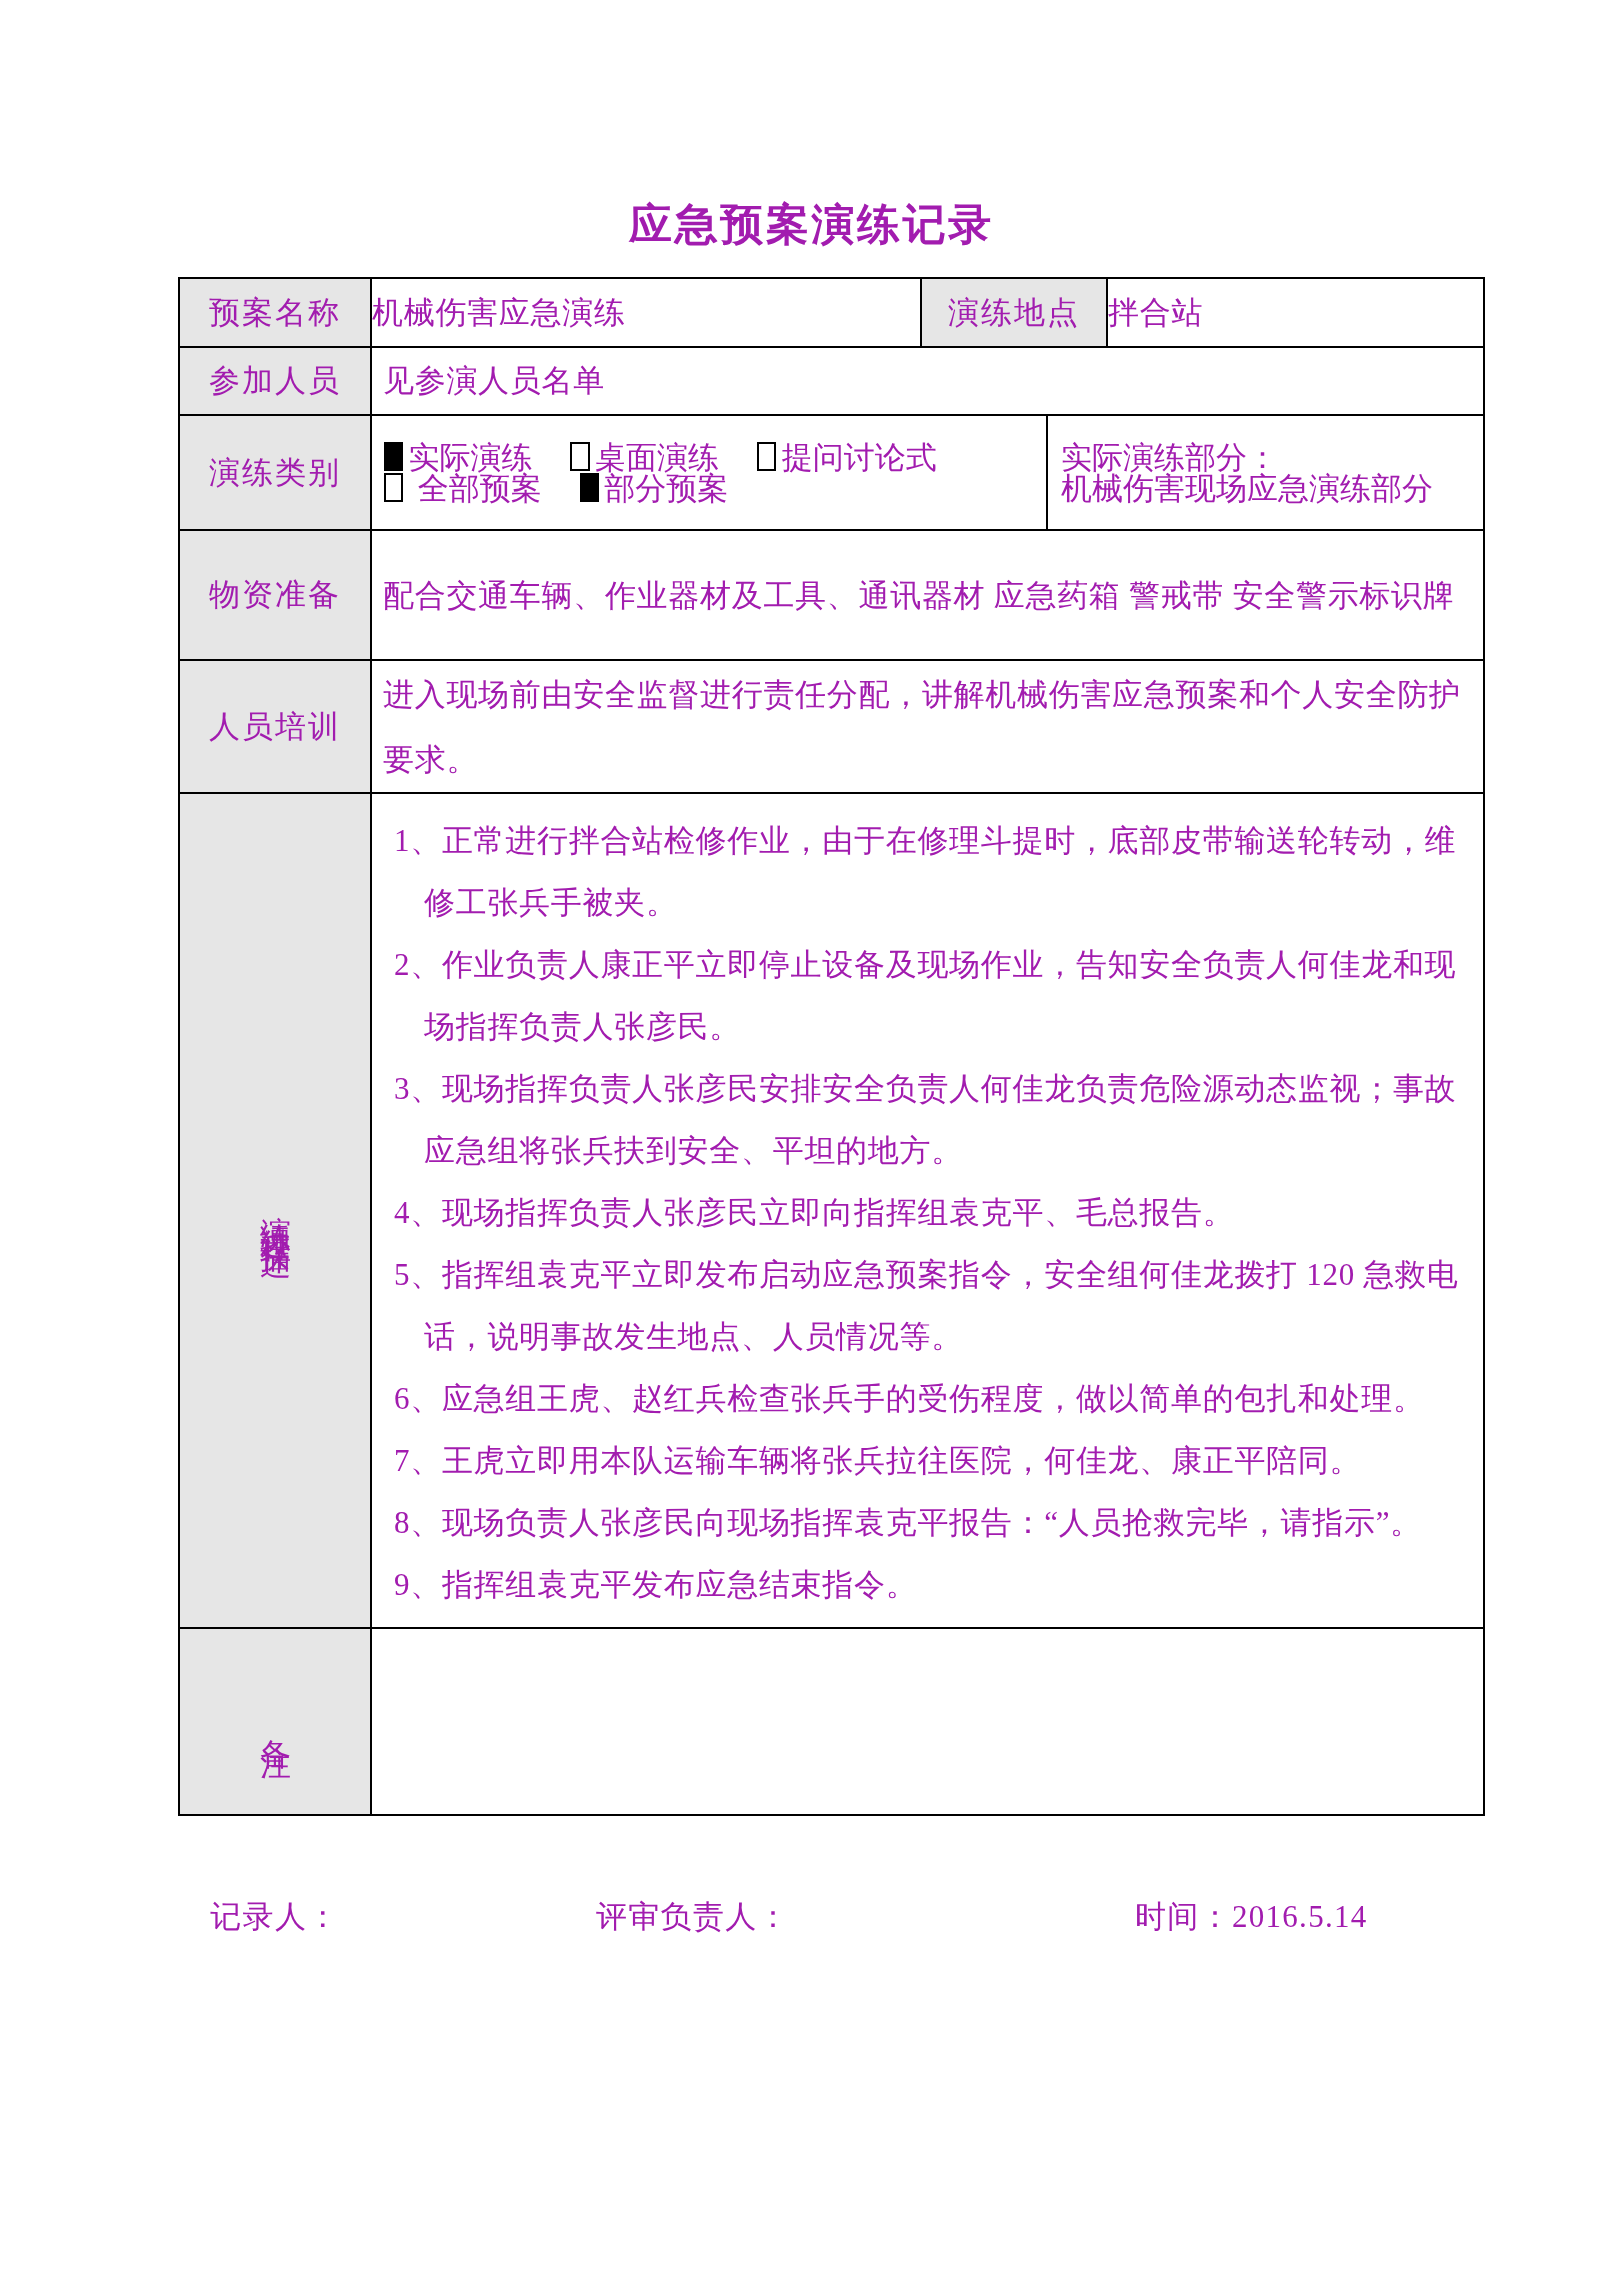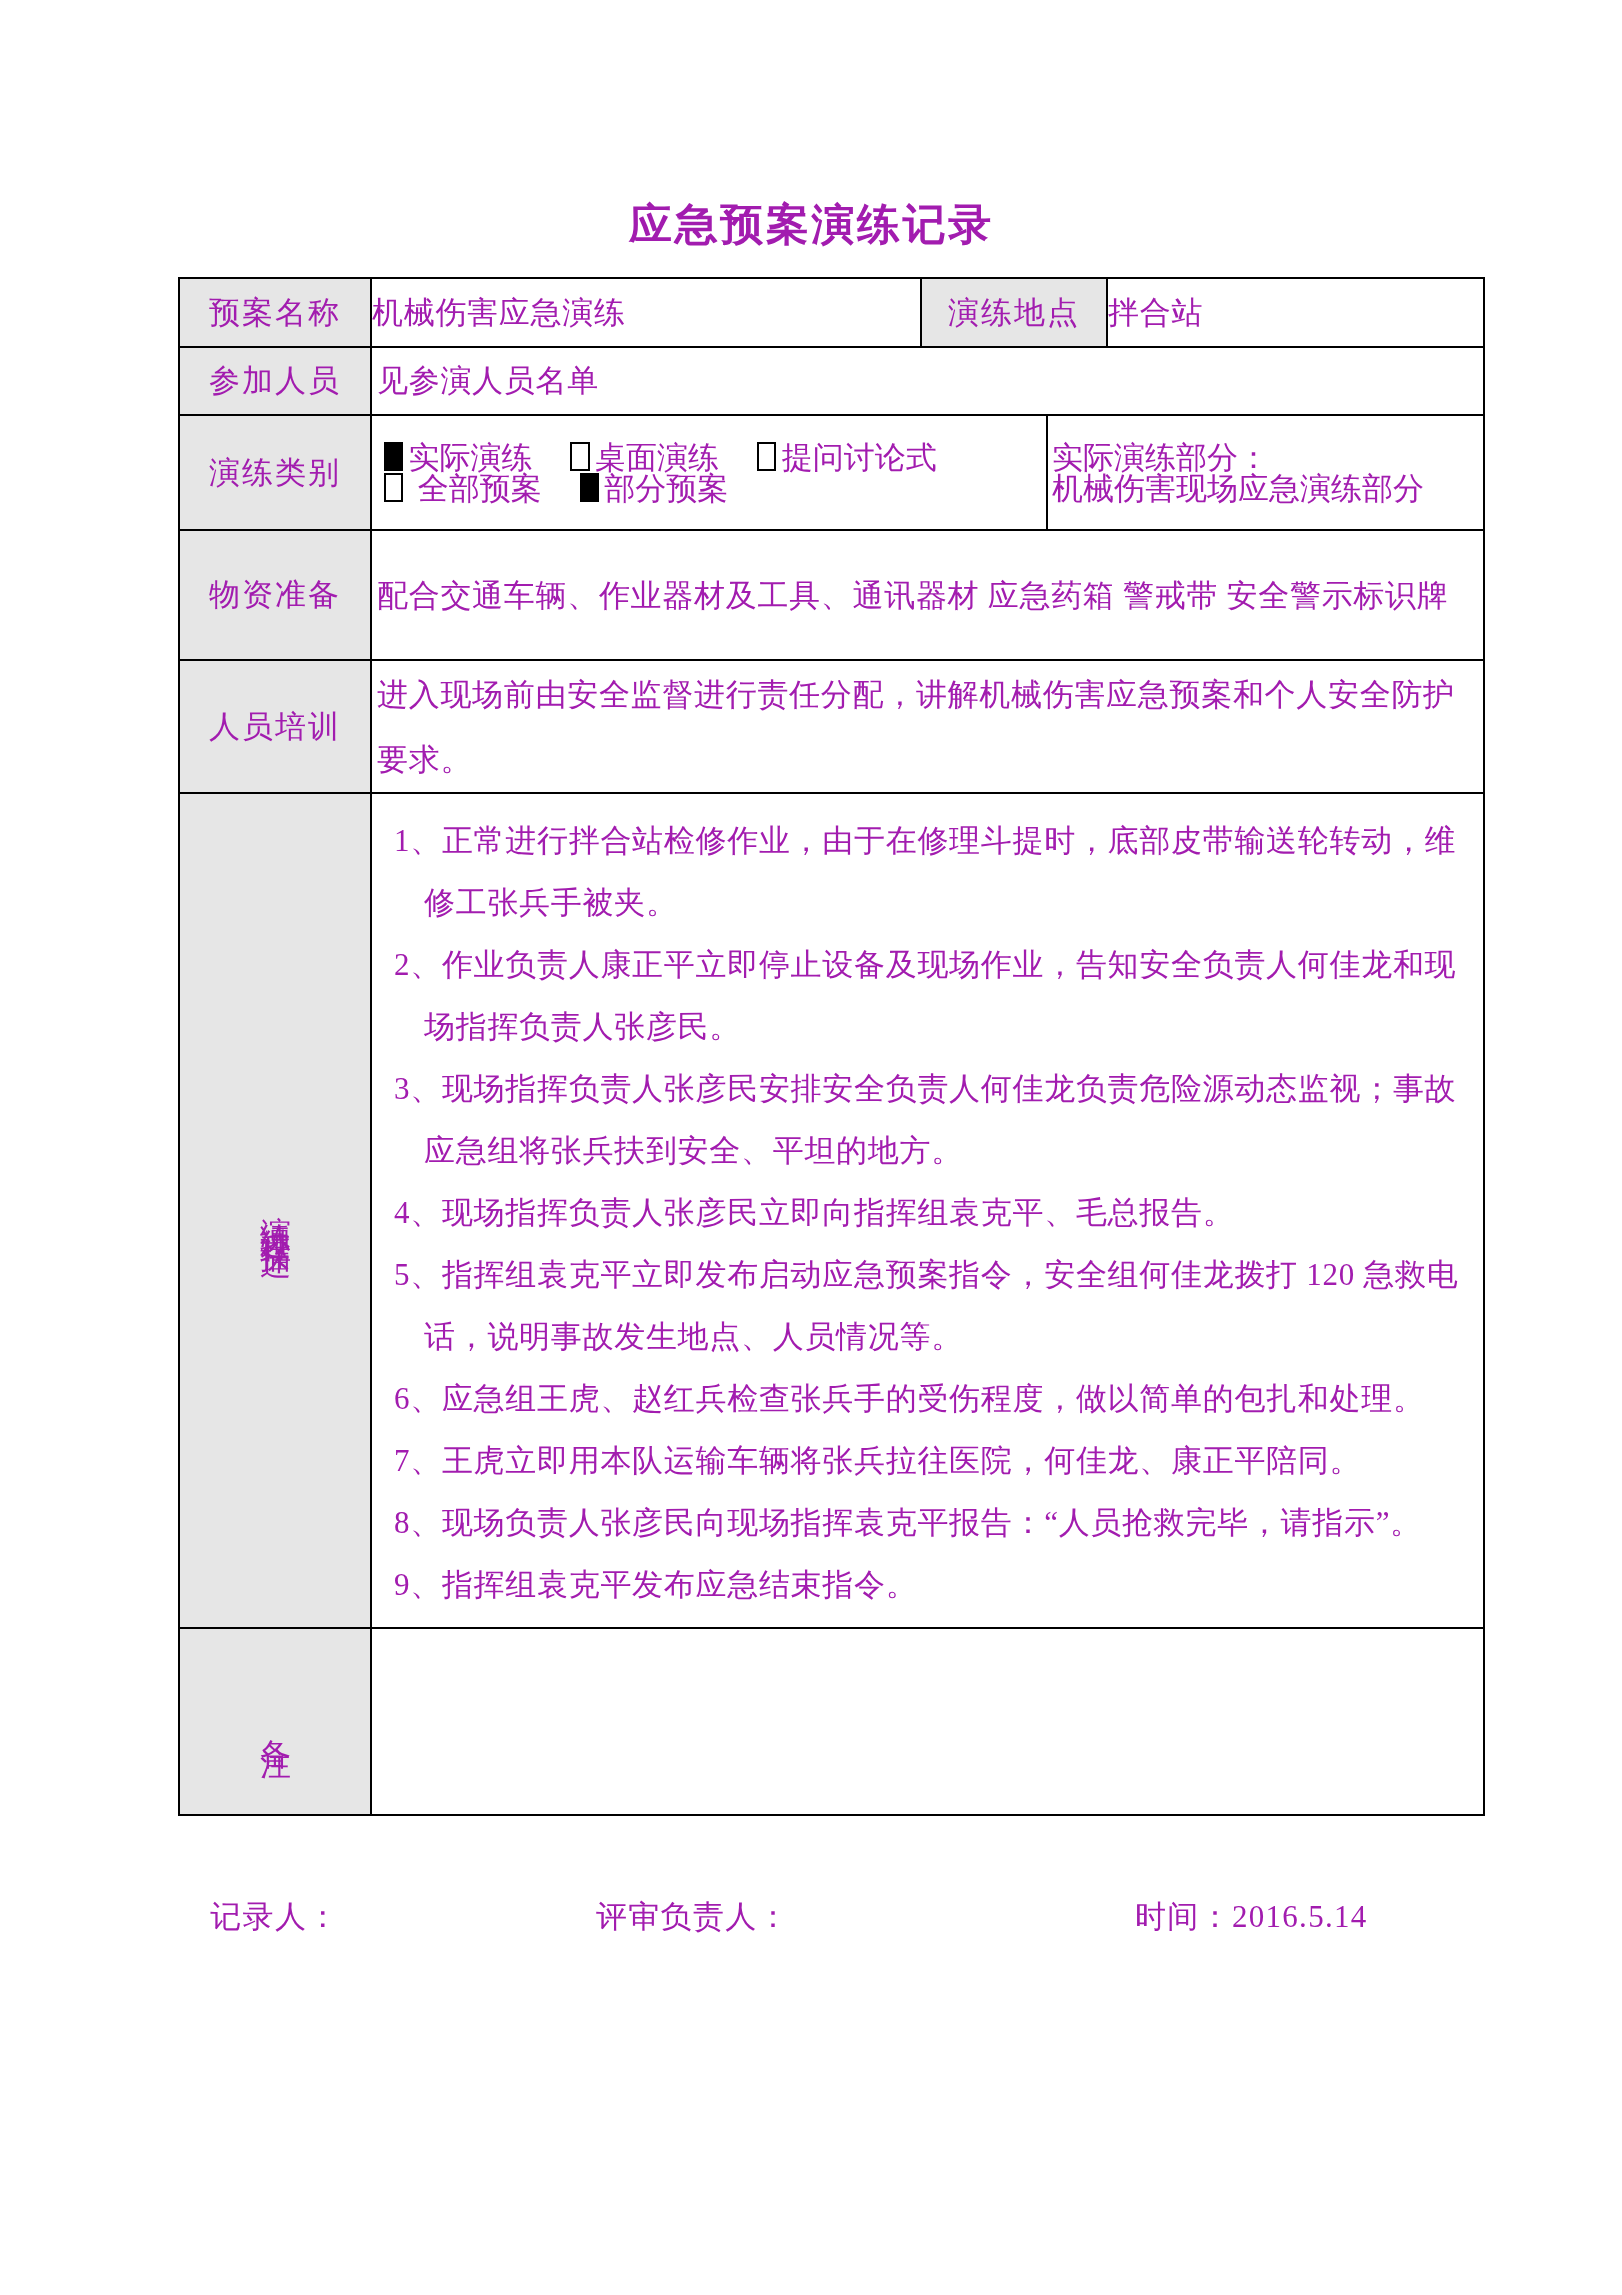--- a/index.html
+++ b/index.html
@@ -32,42 +32,42 @@
     vertical-align:middle;
     padding:0;
     overflow:hidden;
   }
   .lbl{
     background:#e6e6e6;
     text-align:center;
     letter-spacing:2px;
   }
   .ctr{text-align:left;letter-spacing:0.7px;}
-  .lft{text-align:left;padding:0 17px 0 5px;letter-spacing:0.7px;}
+  .lft{text-align:left;padding:0 17px 0 11px;letter-spacing:0.7px;}
   .wrapcell{line-height:65px;}
   .vwrap{display:flex;align-items:center;justify-content:center;height:100%;}
   .vtext{
     writing-mode:vertical-rl;
     text-orientation:upright;
     letter-spacing:6.5px;
   }
   
   .dt-left{padding-left:11.8px;}
   .dt-col{display:flex;flex-direction:column;justify-content:space-around;height:100%;padding:9.2px 0;box-sizing:border-box;}
   .dt-line{white-space:nowrap;line-height:1;}
   .opt{margin-right:30px;}
   .opt:last-child{margin-right:0;}
   .cb{
     display:inline-block;width:19.6px;height:29px;
     border:2.6px solid #000;box-sizing:border-box;
     margin-right:5.2px;vertical-align:-3.9px;
   }
   .cb.filled{background:#000;}
   .opt-spaced .cb{margin-right:14.4px;}
-  .dt-right{padding-left:4px;}
+  .dt-right{padding-left:13px;}
   
   .proc{vertical-align:top;padding:15.7px 17px 0 22px;}
   .pi{
     margin:0;
     padding-left:30px;
     text-indent:-30px;
     line-height:62px;
     letter-spacing:0.7px;
   }
   

